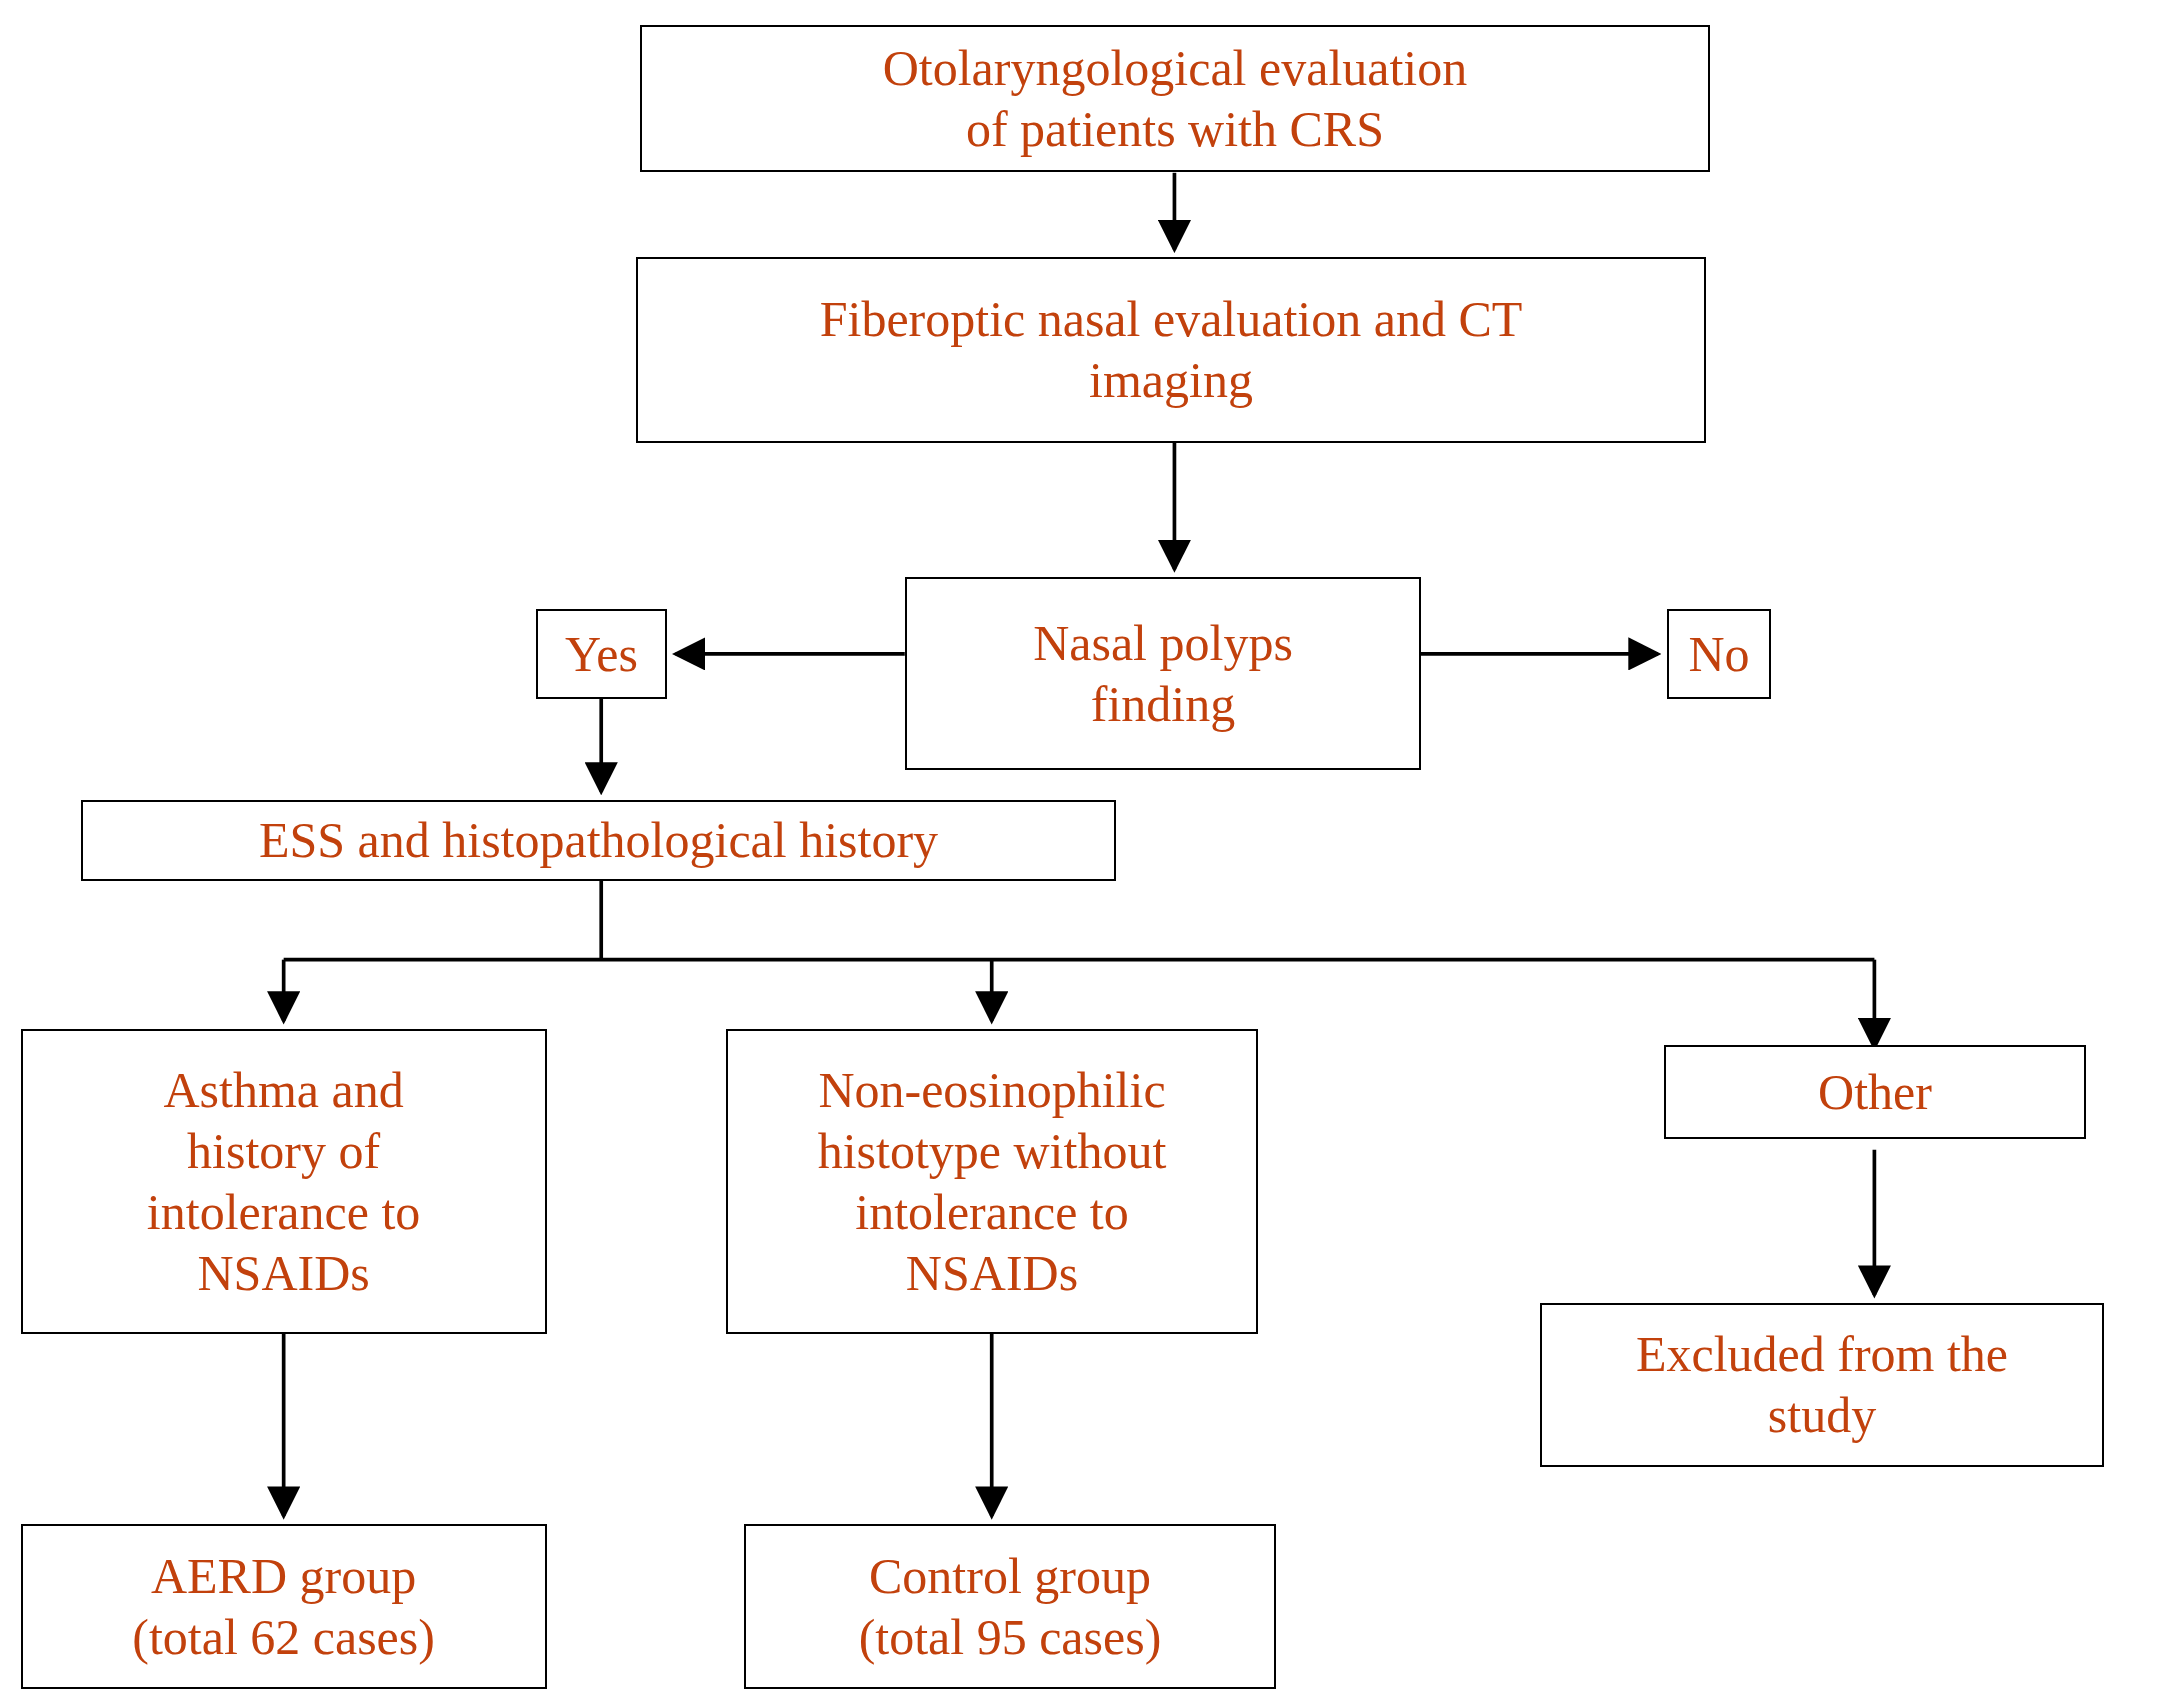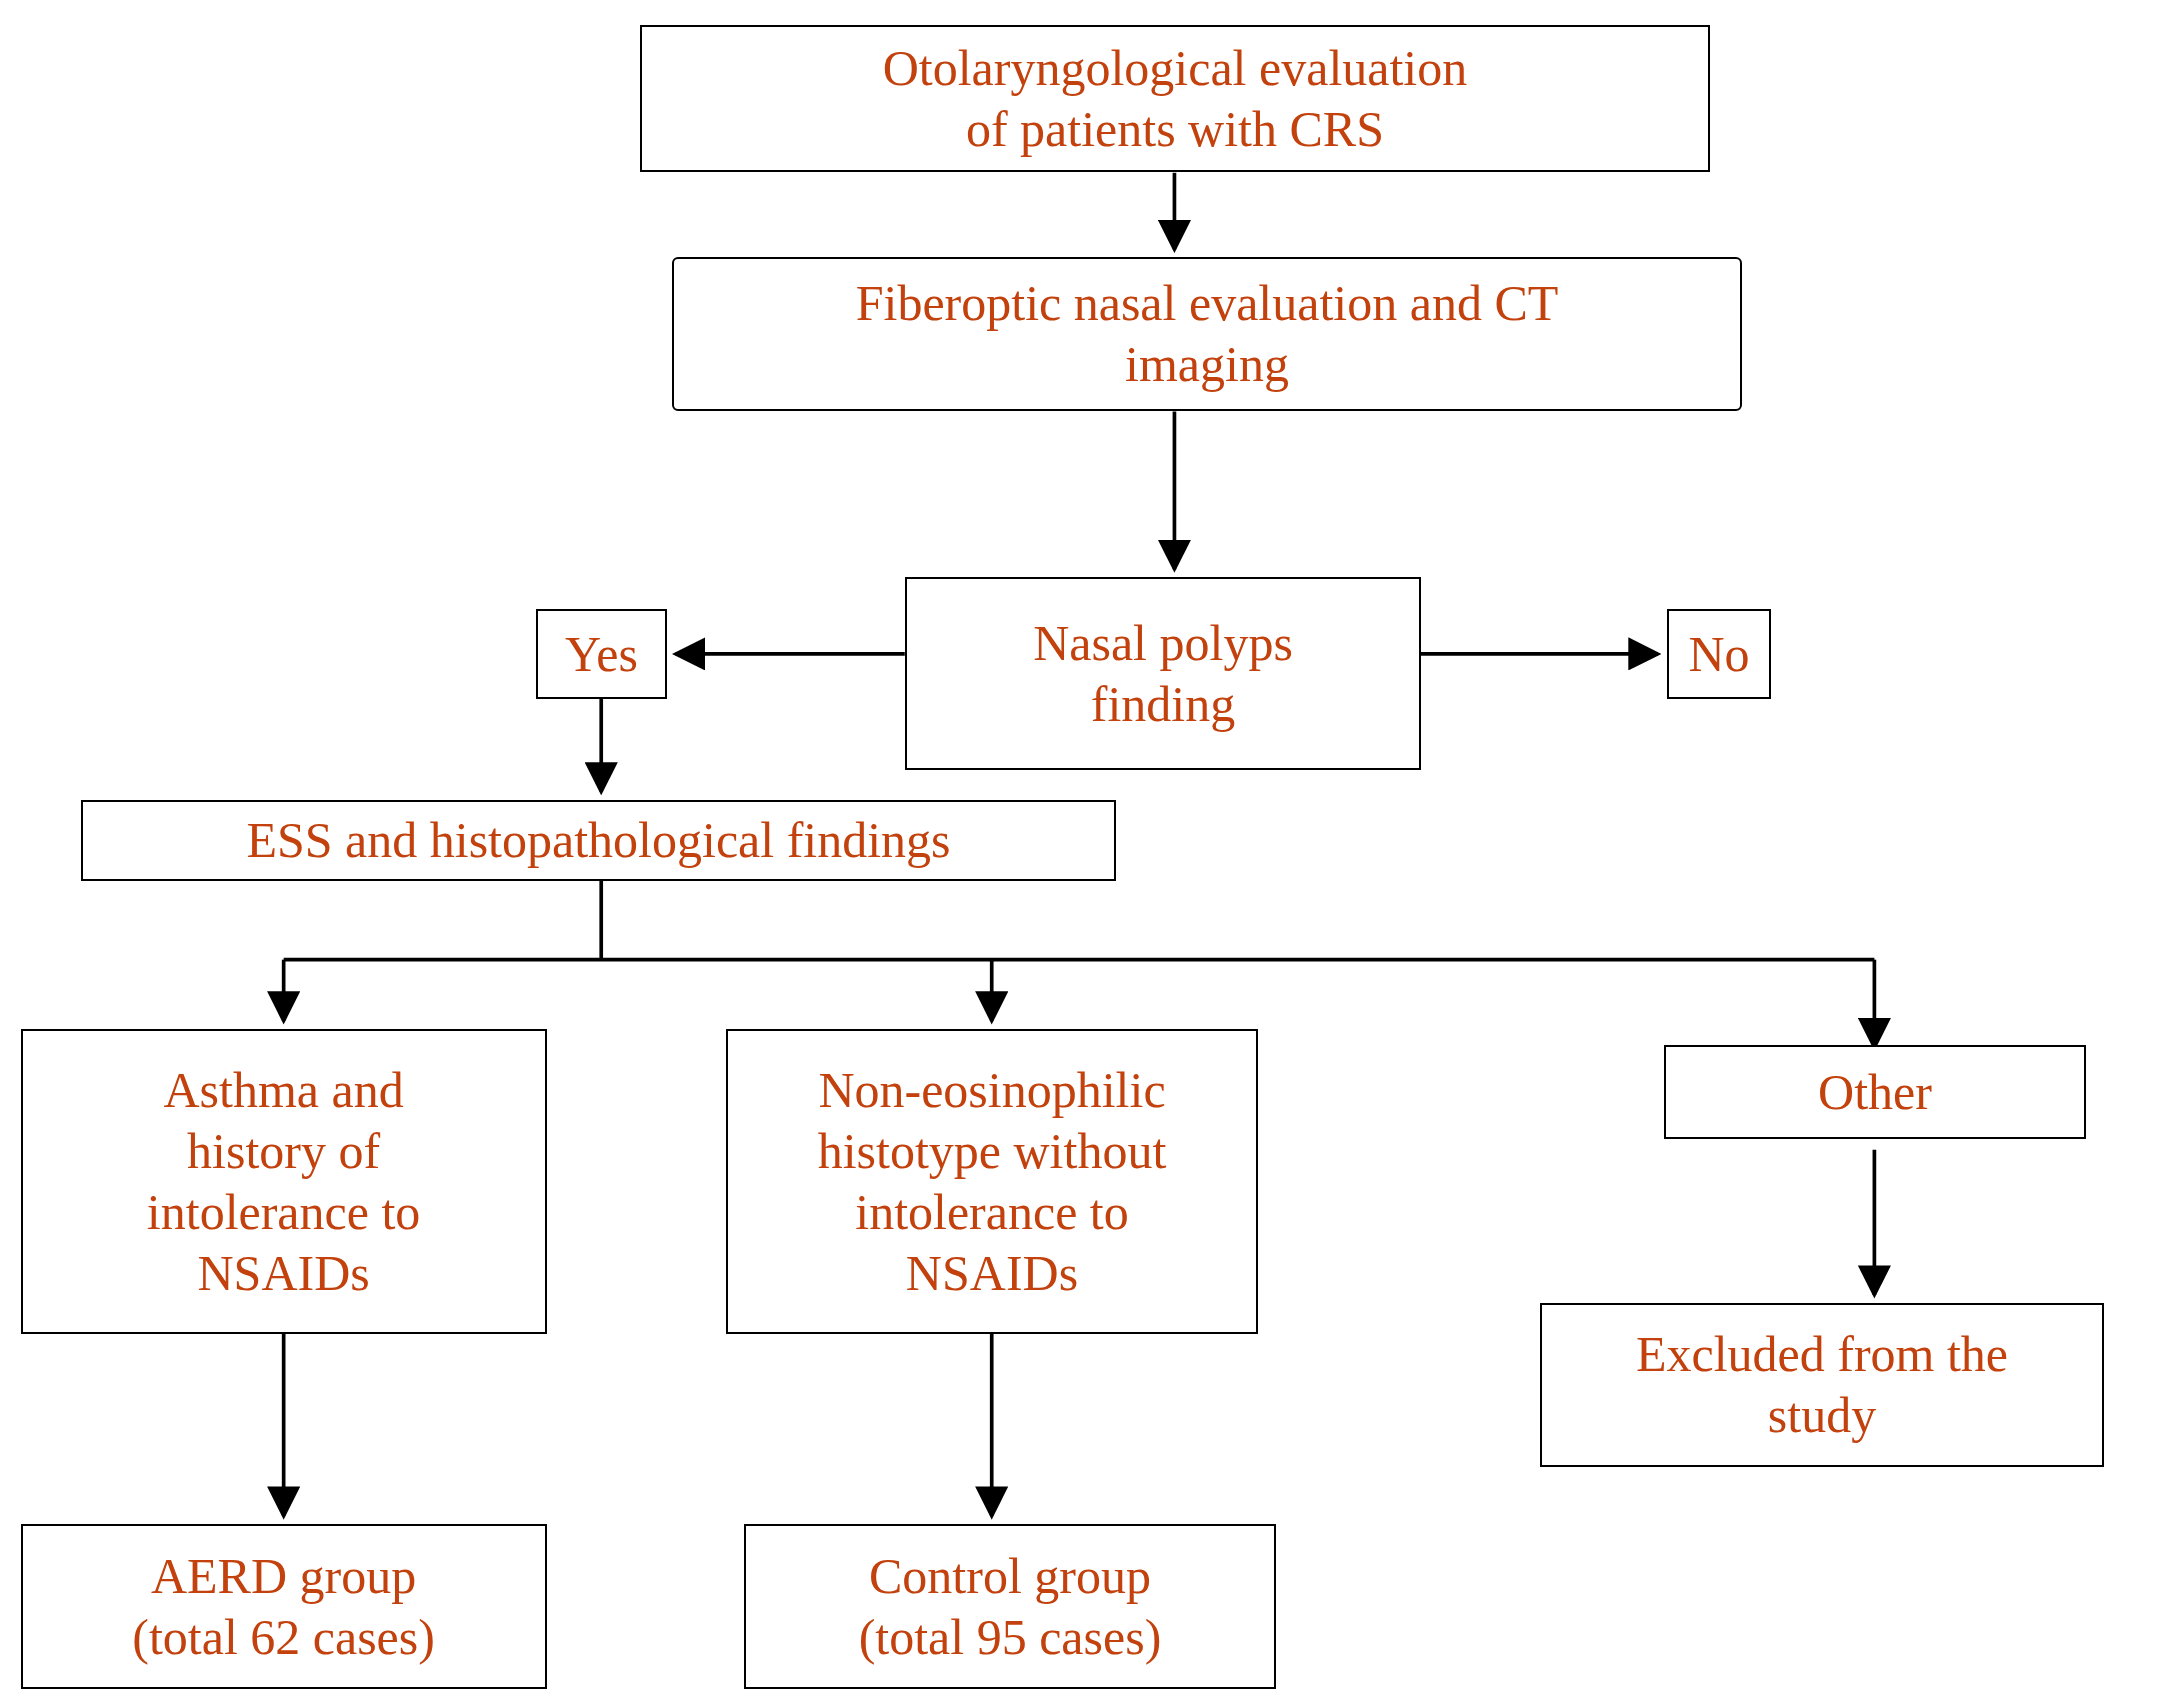--- a/index.html
+++ b/index.html
@@ -39,21 +39,21 @@
     font-size: 50px;
     padding: 2.9px 7.4px;
     white-space: pre-line;
   }
   .node.small {
     font-size: 50px;
     padding: 1.5px 4.4px;
   }
   
   #node-otolaryngological { left: 640px;  top: 25px;   width: 1070px; height: 147px; }
-  #node-fiberoptic        { left: 672px;  top: 257px;  width: 1070px; height: 154px; border-radius: 6px; }
+  #node-fiberoptic        { left: 636px;  top: 257px;  width: 1070px; height: 186px; }
   #node-nasal-polyps      { left: 905px; top: 577px;  width: 516px;  height: 193px; }
   #node-yes               { left: 536px;  top: 609px;  width: 131px;  height: 90px; }
   #node-no               { left: 1667px; top: 609px;  width: 104px;  height: 90px; }
   #node-ess               { left: 81px;  top: 800px; width: 1035px; height: 81px; }
   #node-asthma            { left: 20.6px;   top: 1029px; width: 526px;  height: 305px; }
   #node-noneos            { left: 726px;  top: 1029px; width: 532px;  height: 305px; }
   #node-other             { left: 1664px; top: 1045px; width: 422px;  height: 94px; }
   #node-excluded          { left: 1540px; top: 1303px; width: 564px;  height: 164px; }
   #node-aerd              { left: 20.6px;   top: 1524px; width: 526px;  height: 165px; }
   #node-control           { left: 744px;  top: 1524px; width: 532px;  height: 165px; }
@@ -102,21 +102,21 @@
   <div class="node" id="node-fiberoptic">Fiberoptic nasal evaluation and CT
 imaging</div>
 
   <div class="node" id="node-nasal-polyps">Nasal polyps
 finding</div>
 
   <div class="node small" id="node-yes">Yes</div>
 
   <div class="node small" id="node-no">No</div>
 
-  <div class="node" id="node-ess">ESS and histopathological findings</div>
+  <div class="node" id="node-ess">ESS and histopathological history</div>
 
   <div class="node" id="node-asthma">Asthma and
 history of
 intolerance to
 NSAIDs</div>
 
   <div class="node" id="node-noneos">Non-eosinophilic
 histotype without
 intolerance to
 NSAIDs</div>

